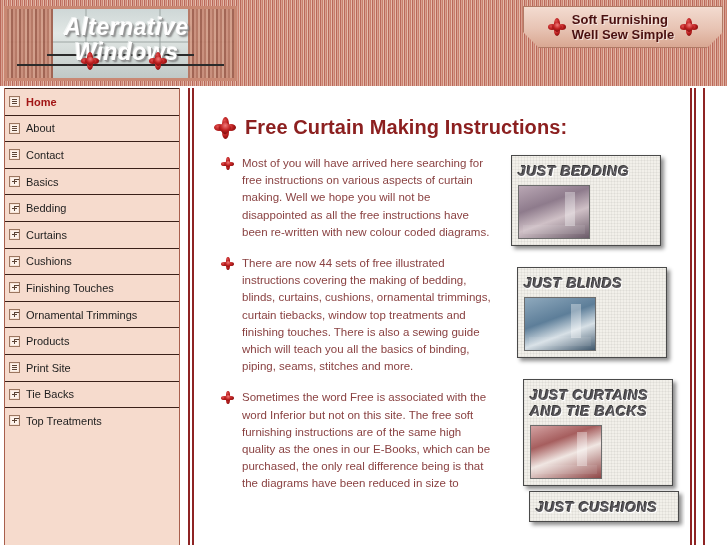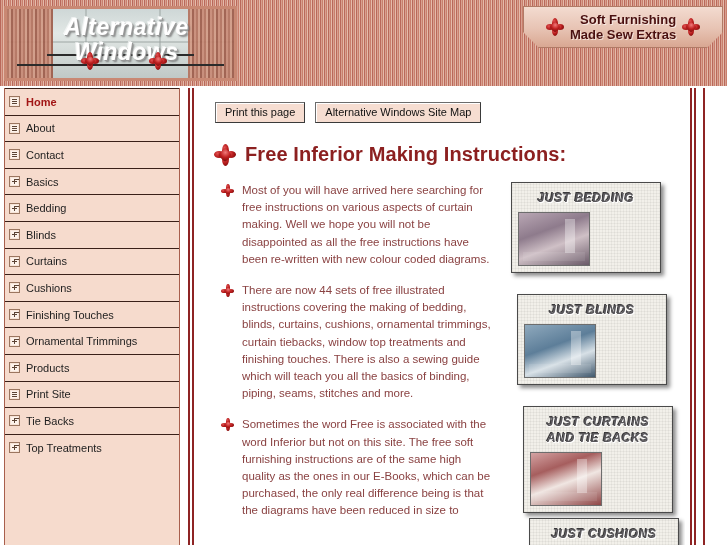--- a/index.html
+++ b/index.html
@@ -94,21 +94,21 @@
     position: absolute;
     right: 4px; top: 6px;
     width: 200px; height: 42px;
     background: linear-gradient(180deg, #f3dbd0 0%, #e7c3b3 55%, #d9a792 100%);
     border: 1px solid #b07a66;
     clip-path: polygon(0% 0%, 100% 0%, 100% 62%, 92% 100%, 8% 100%, 0% 62%);
     display: flex; align-items: center; justify-content: center;
     gap: 6px;
   }
   .tagline-text {
-    text-align: right;
+    text-align: left;
     font-family: "Liberation Sans", sans-serif;
     font-weight: bold;
     font-size: 13px;
     line-height: 15px;
     color: #4a1010;
     text-shadow: 1px 1px 0 rgba(255,255,255,.6);
     white-space: nowrap;
   }
 
   
@@ -300,25 +300,24 @@
     background: #f2f0ea;
     border: 1px solid #4a4a4a;
     box-shadow: 3px 3px 4px rgba(0,0,0,.45);
     background-image:
       repeating-linear-gradient(0deg, rgba(0,0,0,.045) 0 1px, transparent 1px 3px),
       repeating-linear-gradient(90deg, rgba(0,0,0,.045) 0 1px, transparent 1px 3px);
     padding: 7px 6px 6px 6px;
     overflow: hidden;
   }
   .card-title {
-    text-align: center;
     font-family: "Liberation Sans", sans-serif;
     font-weight: bold;
     font-style: italic;
-    font-size: 12px;
+    font-size: 14px;
     line-height: 16px;
     letter-spacing: .6px;
     color: #58565a;
     text-shadow:
       1px 1px 0 #ffffff,
       -1px -1px 0 #3b3a3c,
       0 1px 1px rgba(255,255,255,.8);
     text-transform: uppercase;
     white-space: nowrap;
   }
@@ -379,21 +378,21 @@
     <div class="tagline">
       <span class="diamond">
         <i class="n"></i>
           <i class="s"></i>
           <i class="w"></i>
           <i class="e"></i>
           <i class="c"></i>
       </span>
       <span class="tagline-text">
         <span>Soft Furnishing</span><br>
-        <span>Made Sew Extras</span>
+        <span>Well Sew Simple</span>
       </span>
       <span class="diamond">
         <i class="n"></i>
           <i class="s"></i>
           <i class="w"></i>
           <i class="e"></i>
           <i class="c"></i>
       </span>
     </div>
   </div>
@@ -420,26 +419,20 @@
       <div class="nav-item">
         <span class="nav-icon plus">
           <i></i>
         </span>
         <span class="nav-label">Bedding</span>
       </div>
       <div class="nav-item">
         <span class="nav-icon plus">
           <i></i>
         </span>
-        <span class="nav-label">Blinds</span>
-      </div>
-      <div class="nav-item">
-        <span class="nav-icon plus">
-          <i></i>
-        </span>
         <span class="nav-label">Curtains</span>
       </div>
       <div class="nav-item">
         <span class="nav-icon plus">
           <i></i>
         </span>
         <span class="nav-label">Cushions</span>
       </div>
       <div class="nav-item">
         <span class="nav-icon plus">
@@ -482,34 +475,30 @@
       <span class="b"></span>
   </div>
   <div class="vrule vrule-right">
     <span class="a"></span>
       <span class="b"></span>
   </div>
   <div class="vrule-thin"></div>
 
   <main class="content">
 
-    <div class="btn-row">
-      <button class="pbtn">Print this page</button>
-      <button class="pbtn">Alternative Windows Site Map</button>
-    </div>
 
     <h1 class="page-title">
       <span class="diamond lg">
         <i class="n"></i>
           <i class="s"></i>
           <i class="w"></i>
           <i class="e"></i>
           <i class="c"></i>
       </span>
-      <span>Free Inferior Making Instructions:</span>
+      <span>Free Curtain Making Instructions:</span>
     </h1>
 
     <div class="body-cols">
       <div class="col-text" id="paras">
           <div class="para">
             <span class="diamond sm para-bullet">
               <i class="n"></i>
               <i class="s"></i>
               <i class="w"></i>
               <i class="e"></i>

